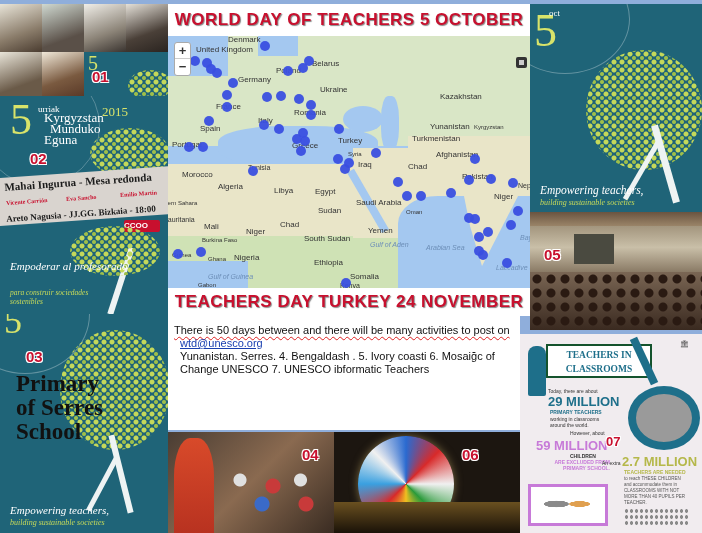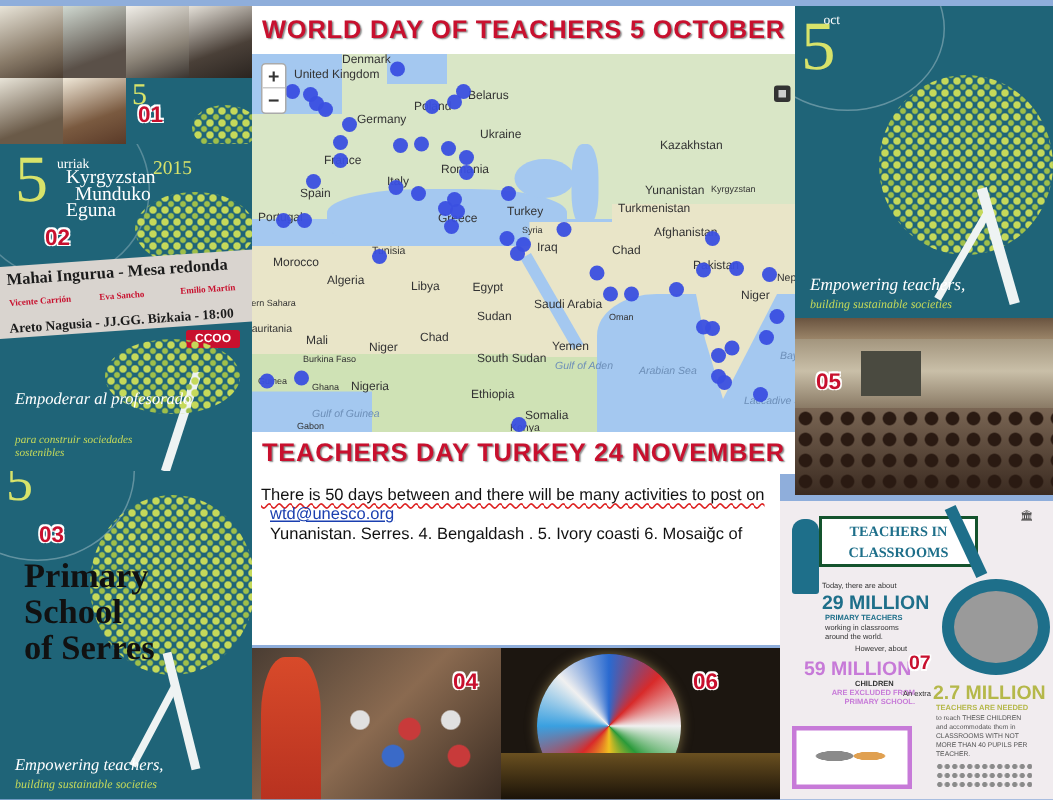--- a/index.html
+++ b/index.html
@@ -66,21 +66,21 @@
   </div>
   <div class="abs five" style="left:102px;top:8px;font-size:13px">2015</div>
   <div class="leaves" style="left:90px;top:32px;width:80px;height:50px"></div>
   <div class="num" style="left:30px;top:54px;font-size:15px">02</div>
   <div class="band"></div>
   <div class="abs" style="left:4px;top:85px;font-size:11px;font-weight:bold;color:#1b1b1b;font-family:'Liberation Serif',serif;transform:rotate(-4deg);transform-origin:0 0;white-space:nowrap">Mahai Ingurua - Mesa redonda</div>
   <div class="abs" style="left:6px;top:104px;font-size:6px;color:#c8102e;font-weight:bold;font-family:'Liberation Serif',serif;white-space:nowrap;transform:rotate(-4deg);transform-origin:0 0">Vicente Carrión</div>
   <div class="abs" style="left:66px;top:100px;font-size:6px;color:#c8102e;font-weight:bold;font-family:'Liberation Serif',serif;white-space:nowrap;transform:rotate(-4deg);transform-origin:0 0">Eva Sancho</div>
   <div class="abs" style="left:120px;top:96px;font-size:6px;color:#c8102e;font-weight:bold;font-family:'Liberation Serif',serif;white-space:nowrap;transform:rotate(-4deg);transform-origin:0 0">Emilio Martín</div>
   <div class="abs" style="left:6px;top:118px;font-size:9px;font-weight:bold;color:#1b1b1b;font-family:'Liberation Serif',serif;white-space:nowrap;transform:rotate(-4deg);transform-origin:0 0">Areto Nagusia - JJ.GG. Bizkaia - 18:00</div>
-  <div class="abs" style="left:124px;top:124px;width:36px;height:12px;background:#c8102e;color:#fff;font-size:8px;font-weight:bold;text-align:center;line-height:12px;border-radius:2px">CCOO</div>
+  <div class="abs" style="left:124px;top:124px;width:36px;height:12px;background:#c8102e;color:#fff;font-size:8px;font-weight:bold;text-align:left;line-height:12px;border-radius:2px">CCOO</div>
   <div class="trunk" style="left:118px;top:150px;width:6px;height:70px;transform:rotate(18deg)"></div>
   <div class="leaves" style="left:70px;top:130px;width:90px;height:50px"></div>
   <div class="abs" style="left:10px;top:164px;font-size:11px;line-height:12px;color:#fff;font-style:italic;font-family:'Liberation Serif',serif">Empoderar al profesorado</div>
   <div class="abs" style="left:10px;top:192px;width:100px;font-size:7.5px;line-height:9px;color:#c5d95a;font-style:italic;font-family:'Liberation Serif',serif">para construir sociedades sostenibles</div>
 </div>
 
 <div id="title1" class="abs">
   <span class="redtitle" style="font-size:17px">WORLD DAY OF TEACHERS  5 OCTOBER</span>
 </div>
 
@@ -131,21 +131,21 @@
   <div class="lbl" style="left:14px;top:134px">Morocco</div>
   <div class="lbl" style="left:50px;top:146px">Algeria</div>
   <div class="lbl" style="left:106px;top:150px">Libya</div>
   <div class="lbl" style="left:147px;top:151px">Egypt</div>
   <div class="lbl" style="left:-14px;top:164px;font-size:6px">Western Sahara</div>
   <div class="lbl" style="left:-6px;top:180px;font-size:7px">Mauritania</div>
   <div class="lbl" style="left:36px;top:186px">Mali</div>
   <div class="lbl" style="left:78px;top:191px">Niger</div>
   <div class="lbl" style="left:112px;top:184px">Chad</div>
   <div class="lbl" style="left:150px;top:170px">Sudan</div>
-  <div class="lbl" style="left:150px;top:198px">South Sudan</div>
+  <div class="lbl" style="left:136px;top:198px">South Sudan</div>
   <div class="lbl" style="left:34px;top:201px;font-size:6px">Burkina Faso</div>
   <div class="lbl" style="left:4px;top:216px;font-size:6px">Guinea</div>
   <div class="lbl" style="left:40px;top:220px;font-size:6px">Ghana</div>
   <div class="lbl" style="left:66px;top:217px">Nigeria</div>
   <div class="lbl" style="left:188px;top:162px">Saudi Arabia</div>
   <div class="lbl" style="left:238px;top:173px;font-size:6px">Oman</div>
   <div class="lbl" style="left:200px;top:190px">Yemen</div>
   <div class="lbl" style="left:146px;top:222px">Ethiopia</div>
   <div class="lbl" style="left:182px;top:236px">Somalia</div>
   <div class="lbl" style="left:172px;top:246px;font-size:7px">Kenya</div>
@@ -218,33 +218,34 @@
 </div>
 
 <div id="title2" class="abs">
   <span class="redtitle" style="font-size:17px">TEACHERS  DAY TURKEY  24 NOVEMBER</span>
 </div>
 
 <div id="textbox" class="abs">
   <div class="sq">There is 50 days between and there will be many activities to post on</div>
   <div style="padding-left:6px"><a>wtd@unesco.org</a></div>
   <div style="padding-left:6px">Yunanistan. Serres. 4. Bengaldash . 5. Ivory coasti 6. Mosaiğc of</div>
+  <div style="padding-left:6px">Change UNESCO 7. UNESCO ibformatic Teachers</div>
 </div>
 
 <div id="p03" class="abs">
   <div class="abs" style="left:-40px;top:-60px;width:130px;height:120px;border:1px solid rgba(255,255,255,.3);border-radius:50%"></div>
   <div class="abs five" style="left:4px;top:-14px;font-size:36px">5</div>
   <div class="leaves" style="left:60px;top:16px;width:110px;height:120px"></div>
   <div class="trunk" style="left:118px;top:120px;width:6px;height:80px;transform:rotate(-14deg)"></div>
   <div class="trunk" style="left:100px;top:140px;width:5px;height:60px;transform:rotate(28deg)"></div>
   <div class="num" style="left:26px;top:34px;font-size:15px">03</div>
   <div class="abs" style="left:16px;top:58px;font-size:23px;line-height:24px;font-weight:bold;color:#111;font-family:'Liberation Serif',serif">
     <div>Primary</div>
+    <div>of Serres</div>
     <div>School</div>
-    <div>of Serres</div>
   </div>
   <div class="abs" style="left:10px;top:190px;font-size:11px;color:#fff;font-style:italic;font-family:'Liberation Serif',serif">Empowering teachers,</div>
   <div class="abs" style="left:10px;top:204px;font-size:8px;color:#c5d95a;font-style:italic;font-family:'Liberation Serif',serif">building sustainable societies</div>
 </div>
 
 <div id="p04" class="abs">
   <div class="abs" style="left:6px;top:6px;width:40px;height:95px;background:linear-gradient(180deg,#d84a2a,#b83220);border-radius:40% 40% 0 0"></div>
   <div class="abs" style="left:50px;top:30px;width:110px;height:60px;background:radial-gradient(circle at 20% 30%,#e0e0e0 0 6px,transparent 7px),radial-gradient(circle at 50% 40%,#c83a3a 0 7px,transparent 8px),radial-gradient(circle at 75% 30%,#e0e0e0 0 6px,transparent 7px),radial-gradient(circle at 40% 70%,#3a6ac8 0 7px,transparent 8px),radial-gradient(circle at 80% 70%,#c83a3a 0 7px,transparent 8px)"></div>
   <div class="num" style="left:134px;top:14px;font-size:15px">04</div>
 </div>

